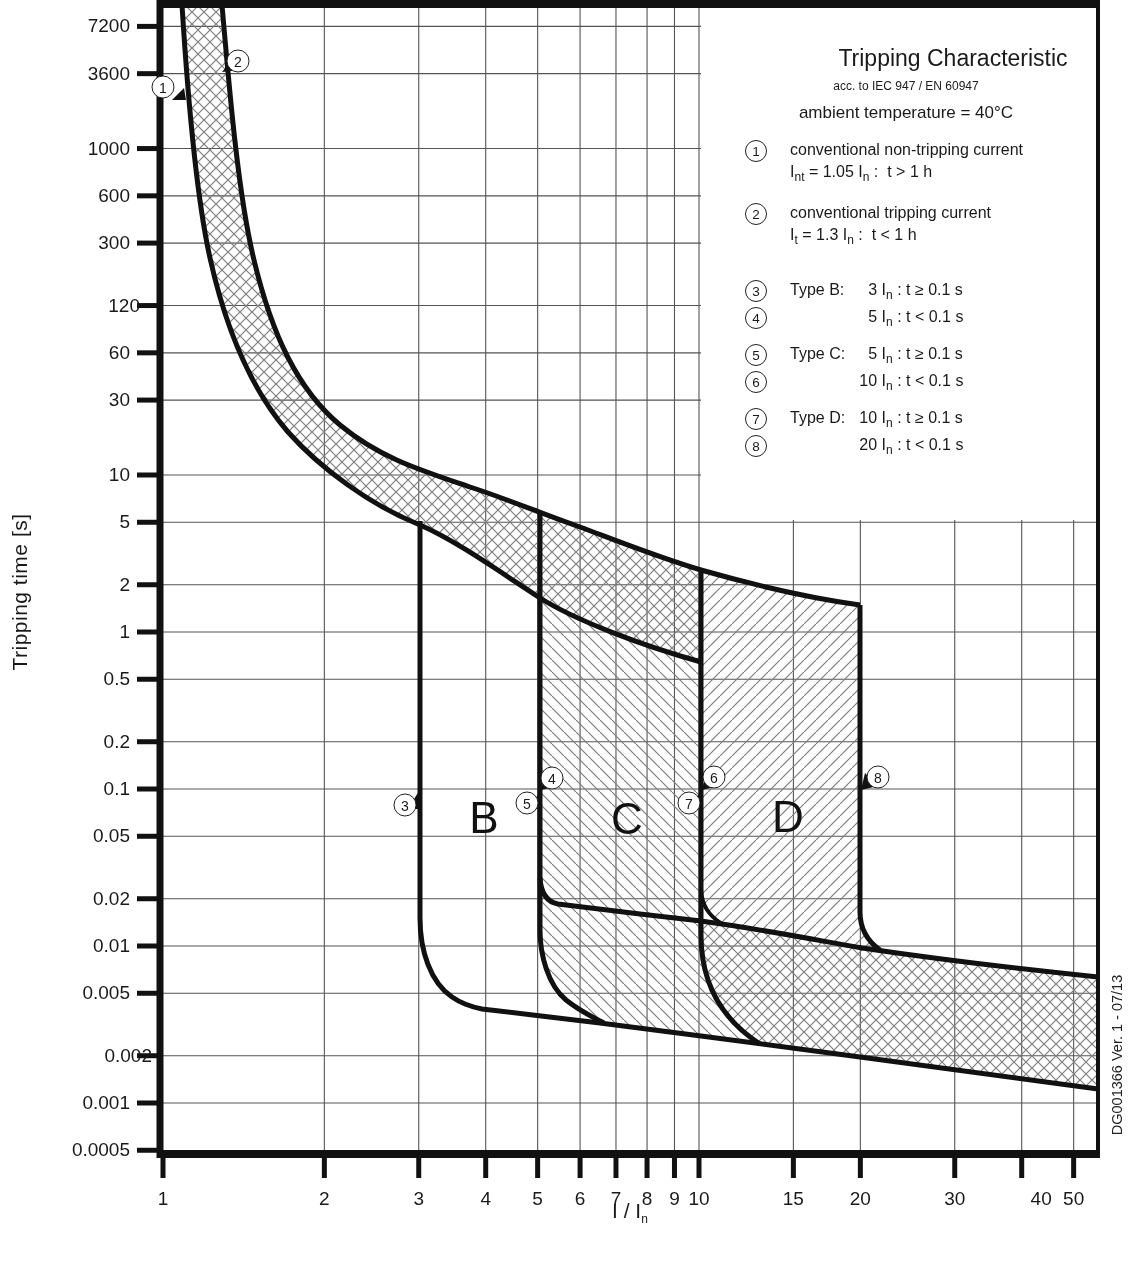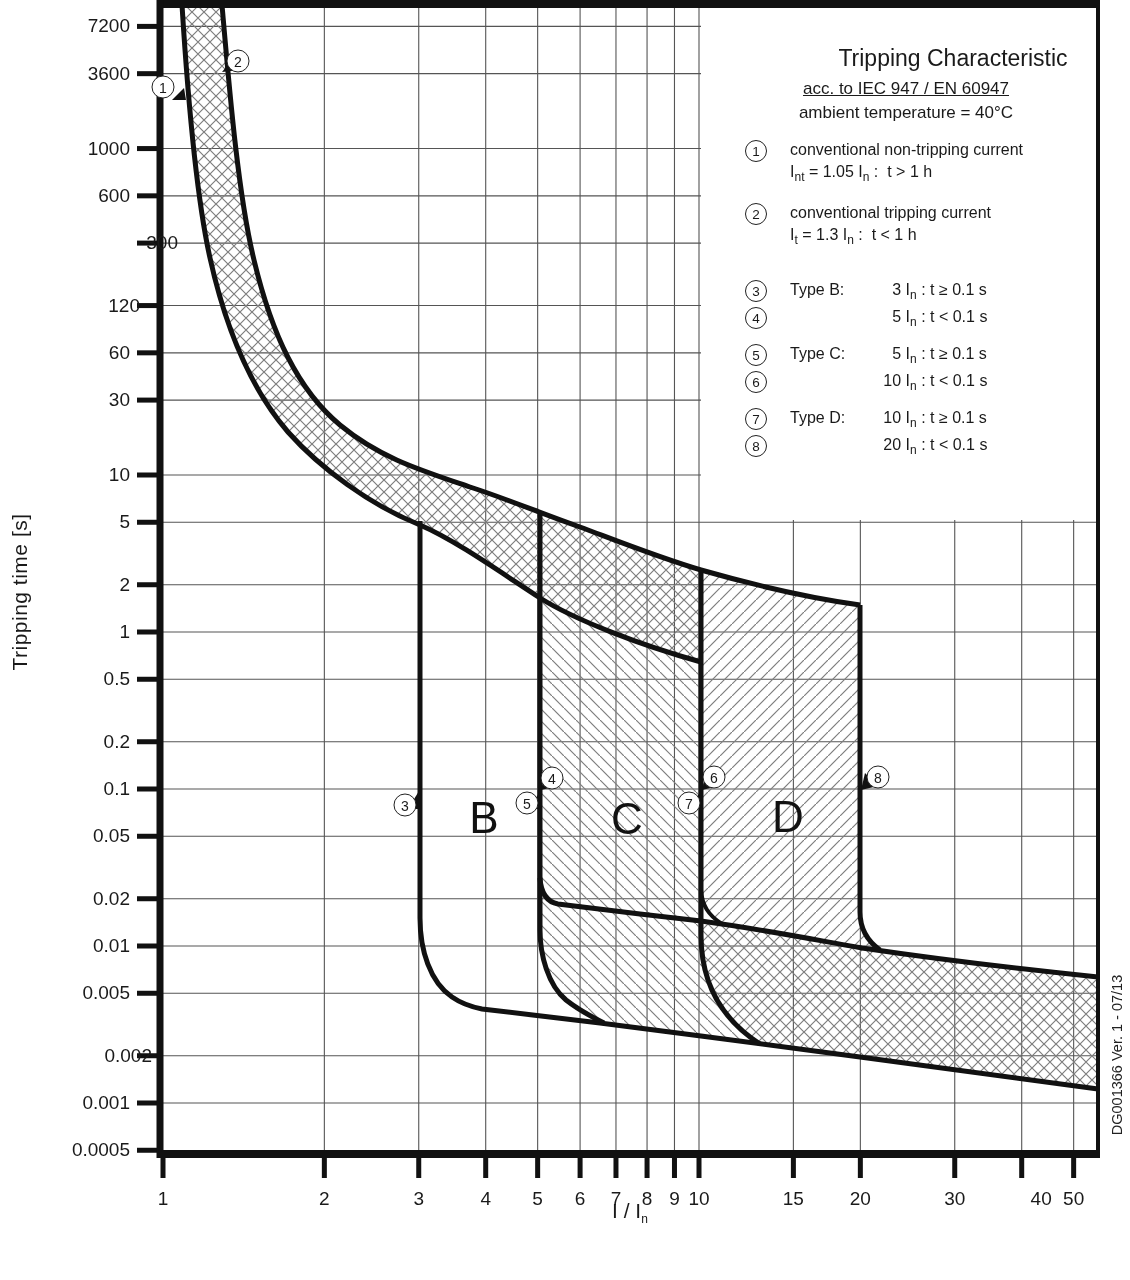--- a/index.html
+++ b/index.html
@@ -12,29 +12,29 @@
   .ytick{position:absolute;width:130px;text-align:right;font-size:19px;color:#1a1a1a;}
   .xtick{position:absolute;width:60px;text-align:center;font-size:19px;color:#1a1a1a;}
   
   .ylab{position:absolute;left:20px;top:592px;transform:translate(-50%,-50%) rotate(-90deg);
         font-size:21px;letter-spacing:.5px;}
   .xlab{position:absolute;left:612px;top:1199px;font-size:21px;}
   .xlab sub,.formula sub,.lg-val sub{font-size:12px;}
   
   .titleblock{position:absolute;left:700px;top:0;width:412px;text-align:center;}
   .titleblock .t1{position:absolute;top:45px;width:100%;font-size:23px;margin-left:47px;}
-  .titleblock .t2{position:absolute;top:79px;width:100%;font-size:17px;text-decoration:underline;}
+  .titleblock .t2{position:absolute;top:79px;width:100%;font-size:12px;}
   .titleblock .t3{position:absolute;top:103px;width:100%;font-size:17px;}
   
   .lg-circle{position:absolute;width:22px;height:22px;border:1.5px solid #222;border-radius:50%;
              background:#fff;display:flex;align-items:center;justify-content:center;
              font-size:13.5px;box-sizing:border-box;}
   .lg-title{position:absolute;font-size:16px;}
   .formula{position:absolute;font-size:16px;white-space:pre;}
-  .lg-val{position:absolute;font-size:16px;white-space:pre;padding-left:24px;}
+  .lg-val{position:absolute;font-size:16px;white-space:pre;}
   .lg-val .mult{display:inline-block;width:48px;text-align:right;}
   
   .cnum{position:absolute;width:23px;height:23px;border:1.5px solid #222;border-radius:50%;
         background:#fff;display:flex;align-items:center;justify-content:center;
         font-size:14px;box-sizing:border-box;transform:translate(-50%,-50%);}
   
   .rletter{position:absolute;font-size:44px;font-weight:500;transform:translate(-50%,-50%);color:#111;}
   
   .docref{position:absolute;left:1117px;top:1055px;transform:translate(-50%,-50%) rotate(-90deg);
           font-size:14.5px;white-space:nowrap;color:#222;}
@@ -180,21 +180,21 @@
 
   <div class="ylab">Tripping time [s]</div>
 
   <div class="xlab"><span>I / I</span><sub>n</sub></div>
 
   <div id="y-tick-labels">
       <div class="ytick" style="top: 15.3988px; left: 0px;">7200</div>
       <div class="ytick" style="top: 62.6605px; left: 0px;">3600</div>
       <div class="ytick" style="top: 137.569px; left: 0px;">1000</div>
       <div class="ytick" style="top: 184.83px; left: 0px;">600</div>
-      <div class="ytick" style="top: 232.092px; left: 0px; margin-left: 48px;">300</div>
+      <div class="ytick" style="top: 232.092px; left: 0px;">300</div>
       <div class="ytick" style="top: 294.569px; left: 10px;">120</div>
       <div class="ytick" style="top: 341.83px; left: 0px;">60</div>
       <div class="ytick" style="top: 389.092px; left: 0px;">30</div>
       <div class="ytick" style="top: 464px; left: 0px;">10</div>
       <div class="ytick" style="top: 511.262px; left: 0px;">5</div>
       <div class="ytick" style="top: 573.738px; left: 0px;">2</div>
       <div class="ytick" style="top: 621px; left: 0px;">1</div>
       <div class="ytick" style="top: 668.262px; left: 0px; text-align: right;">0.5</div>
       <div class="ytick" style="top: 730.738px; left: 0px;">0.2</div>
       <div class="ytick" style="top: 778px; left: 0px;">0.1</div>

